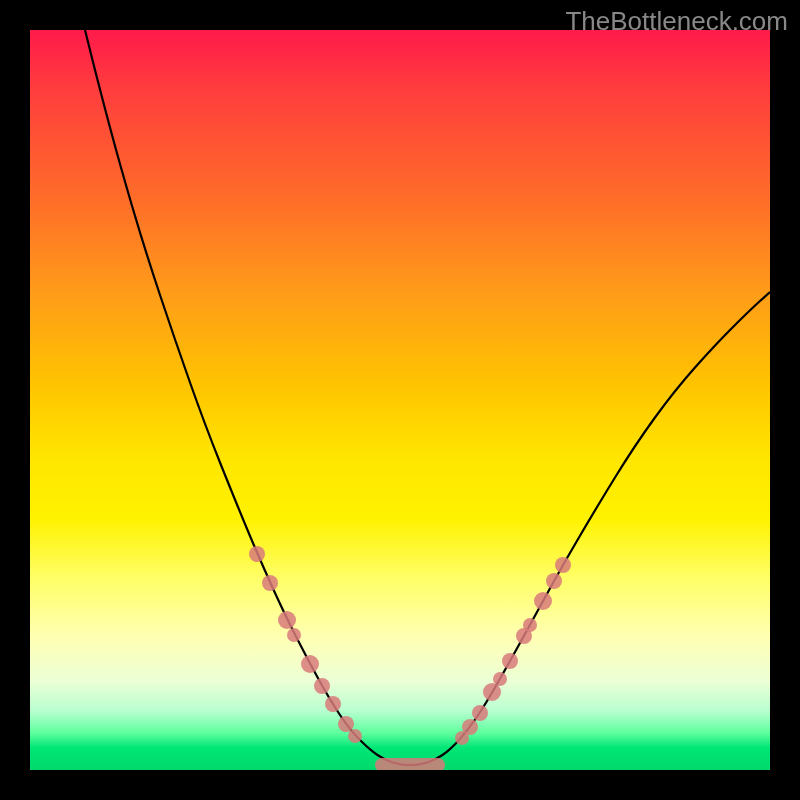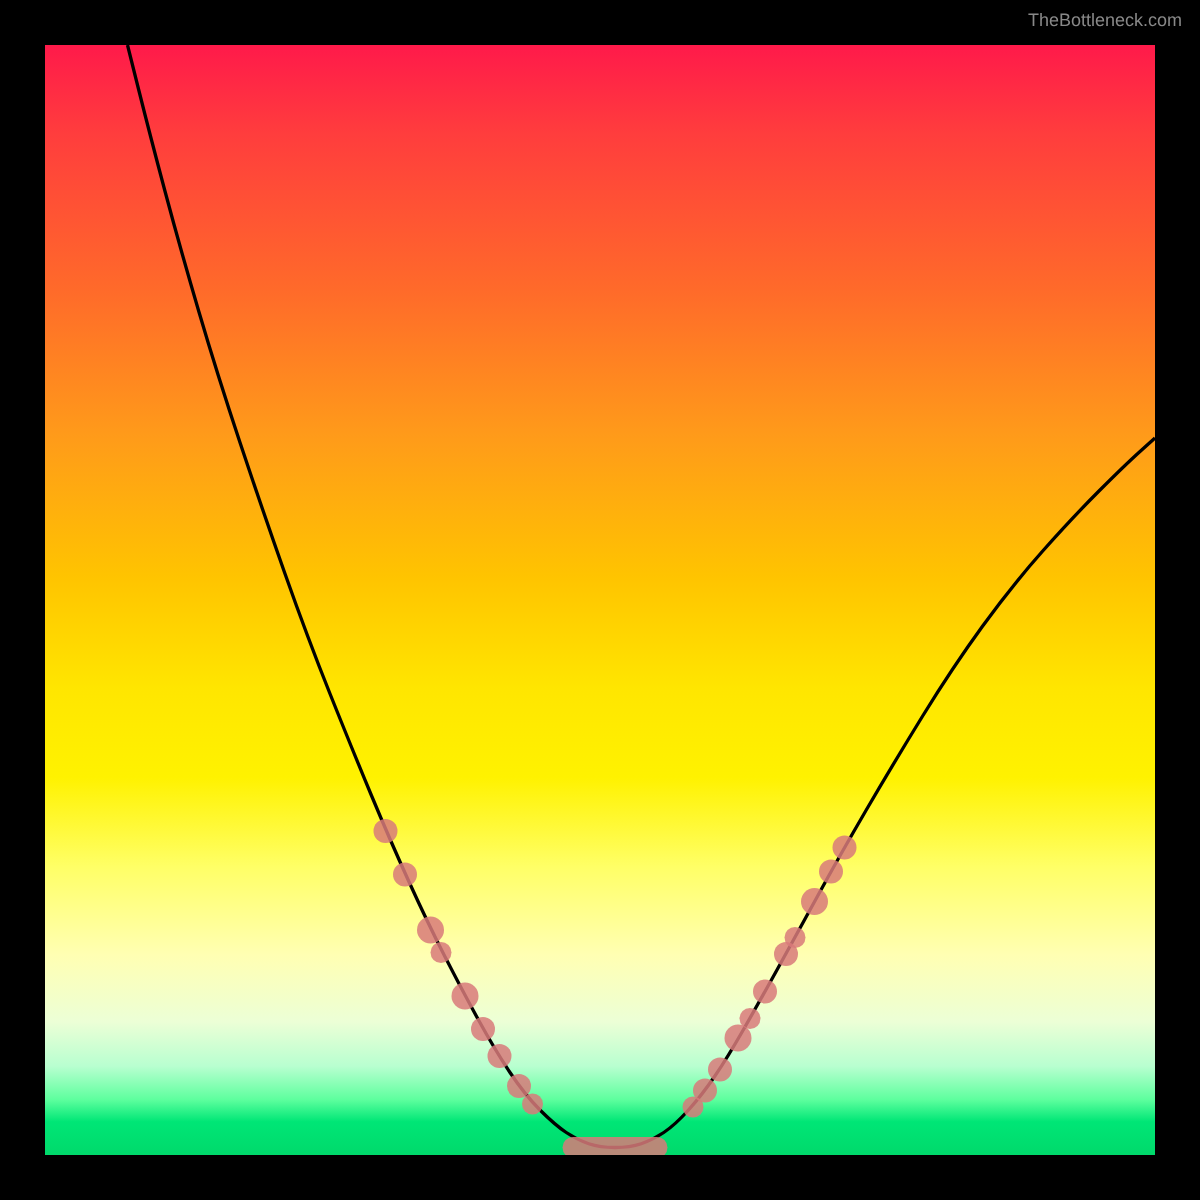--- a/index.html
+++ b/index.html
@@ -8,21 +8,21 @@
     height: 800px;
     background: #000;
     position: relative;
     font-family: Arial, sans-serif;
   }
   .watermark {
     position: absolute;
     top: 6px;
     right: 12px;
     color: #888;
-    font-size: 12px;
+    font-size: 26px;
     z-index: 10;
   }
   .chart-container {
     position: absolute;
     top: 30px;
     left: 30px;
     width: 740px;
     height: 740px;
     overflow: hidden;
   }

